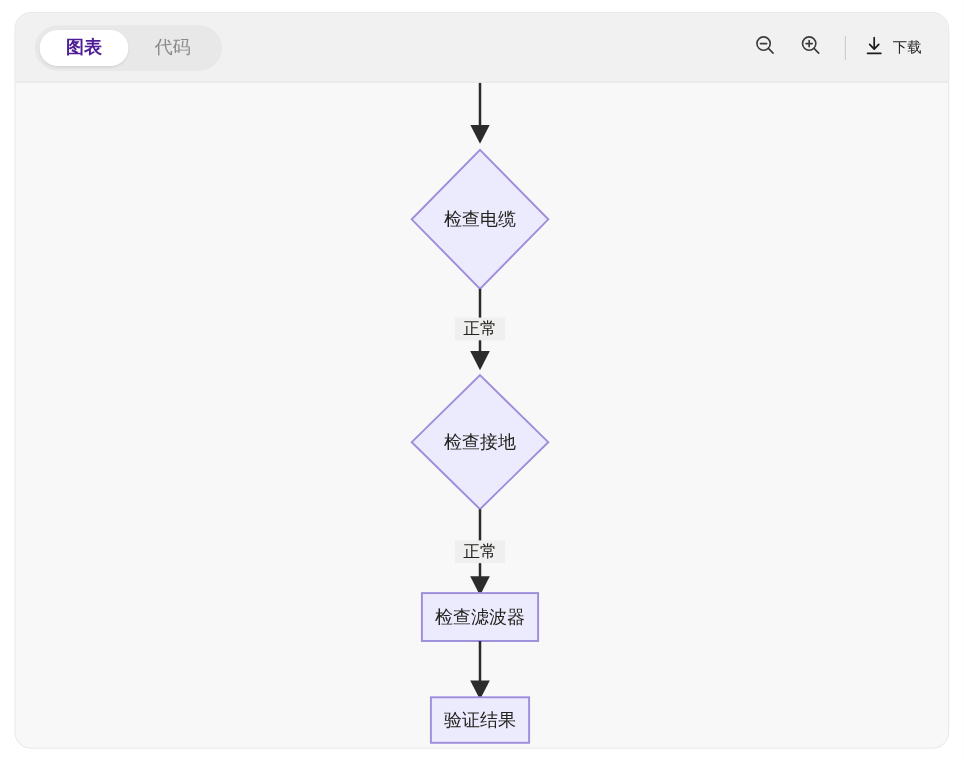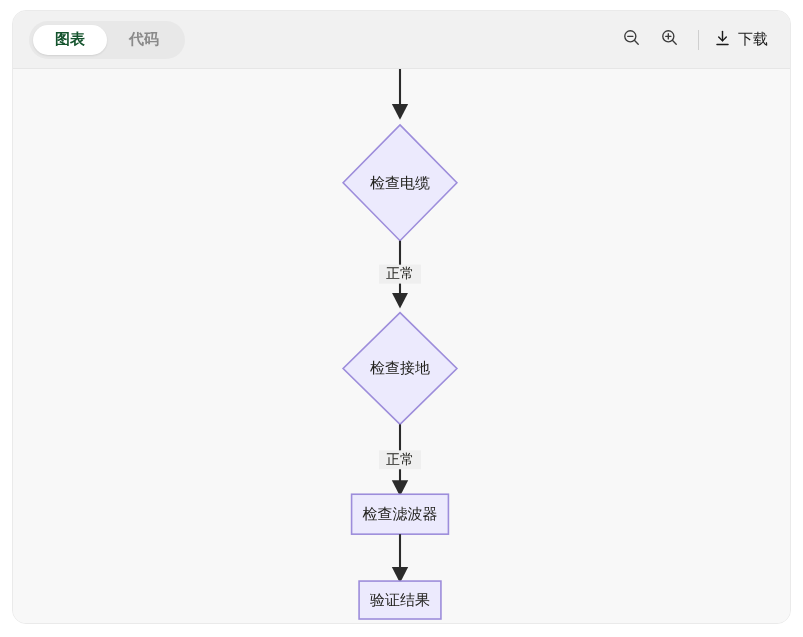--- a/index.html
+++ b/index.html
@@ -63,26 +63,25 @@
     align-items: center;
     justify-content: center;
     height: 30px;
     padding: 0 22px;
     border-radius: 999px;
     font-size: 15px;
     color: #8a8a8a;
     cursor: pointer;
     user-select: none;
     white-space: nowrap;
-    font-weight: bold;
   }
 
   .tab.active {
     background: #ffffff;
-    color: #14532d;
+    color: #4c1d95;
     font-weight: bold;
     box-shadow: 0 1px 2px rgba(0,0,0,0.10);
   }
 
   .header-spacer { flex: 1 1 auto; }
 
   .header-tools {
     display: inline-flex;
     align-items: center;
     gap: 0px;
@@ -108,21 +107,21 @@
 
   .download-btn {
     display: inline-flex;
     align-items: center;
     gap: 6px;
     height: 34px;
     padding: 0 8px 0 4px;
     border-radius: 8px;
     cursor: pointer;
     color: #1b1b1b;
-    font-size: 15px;
+    font-size: 12px;
     white-space: nowrap;
   }
 
   
   .canvas {
     position: relative;
     flex: 1 1 auto;
     background: #f8f8f8;
     overflow: hidden;
     text-align: right;

